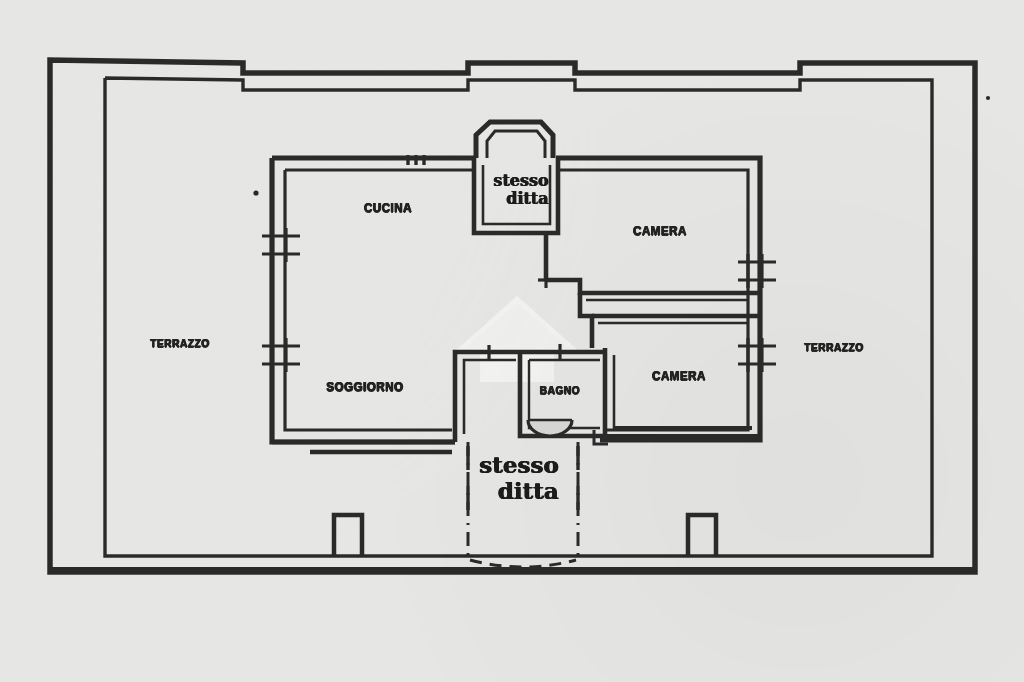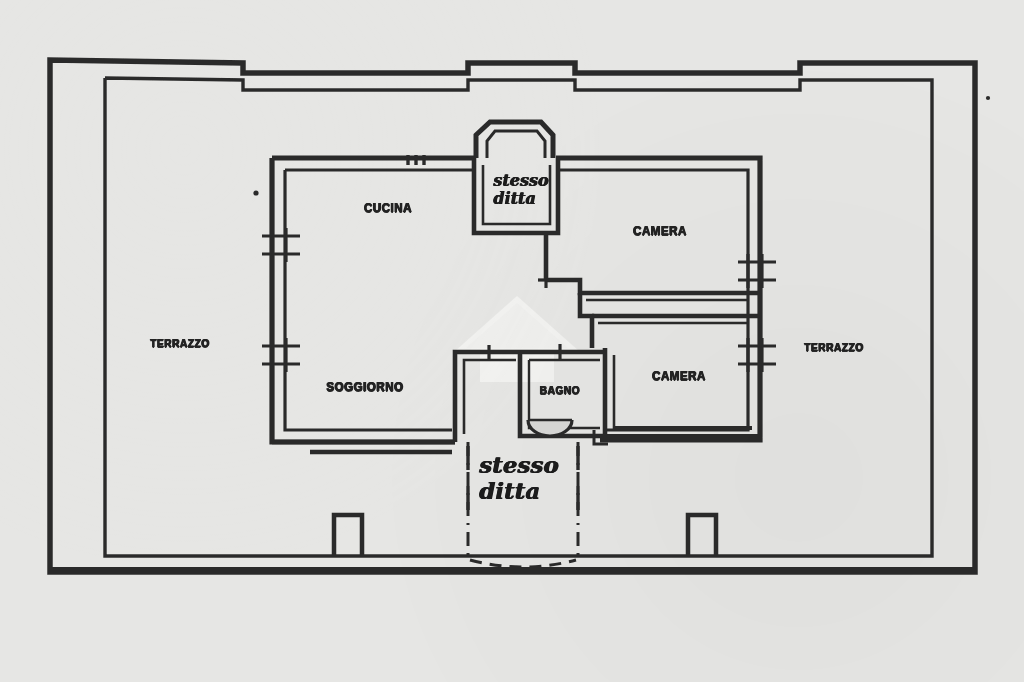--- a/index.html
+++ b/index.html
@@ -36,24 +36,23 @@
     text-shadow: 0.6px 0 0 #232323, -0.6px 0 0 #232323, 0 0.5px 0 #2a2a2a;
     -webkit-font-smoothing: none;
   }
   .room-label.sm { font-size: 12.5px; }
   .room-label.xs { font-size: 11px; }
 
   
   .hand-note {
     position: absolute;
     font-family: "DejaVu Serif", serif;
-    font-style: italic;
     font-weight: bold;
     color: #1c1c1c;
-    text-align: left;
+    text-align: right;
     line-height: 1.12;
     white-space: nowrap;
     transform: translate(-50%, -50%);
     text-shadow: 0.5px 0 0 #1c1c1c, -0.4px 0 0 #1c1c1c;
   }
   .hand-note.big { font-size: 23px; }
   .hand-note.small { font-size: 16px; }
   .hand-note .l2 { display: block; }
 
   

